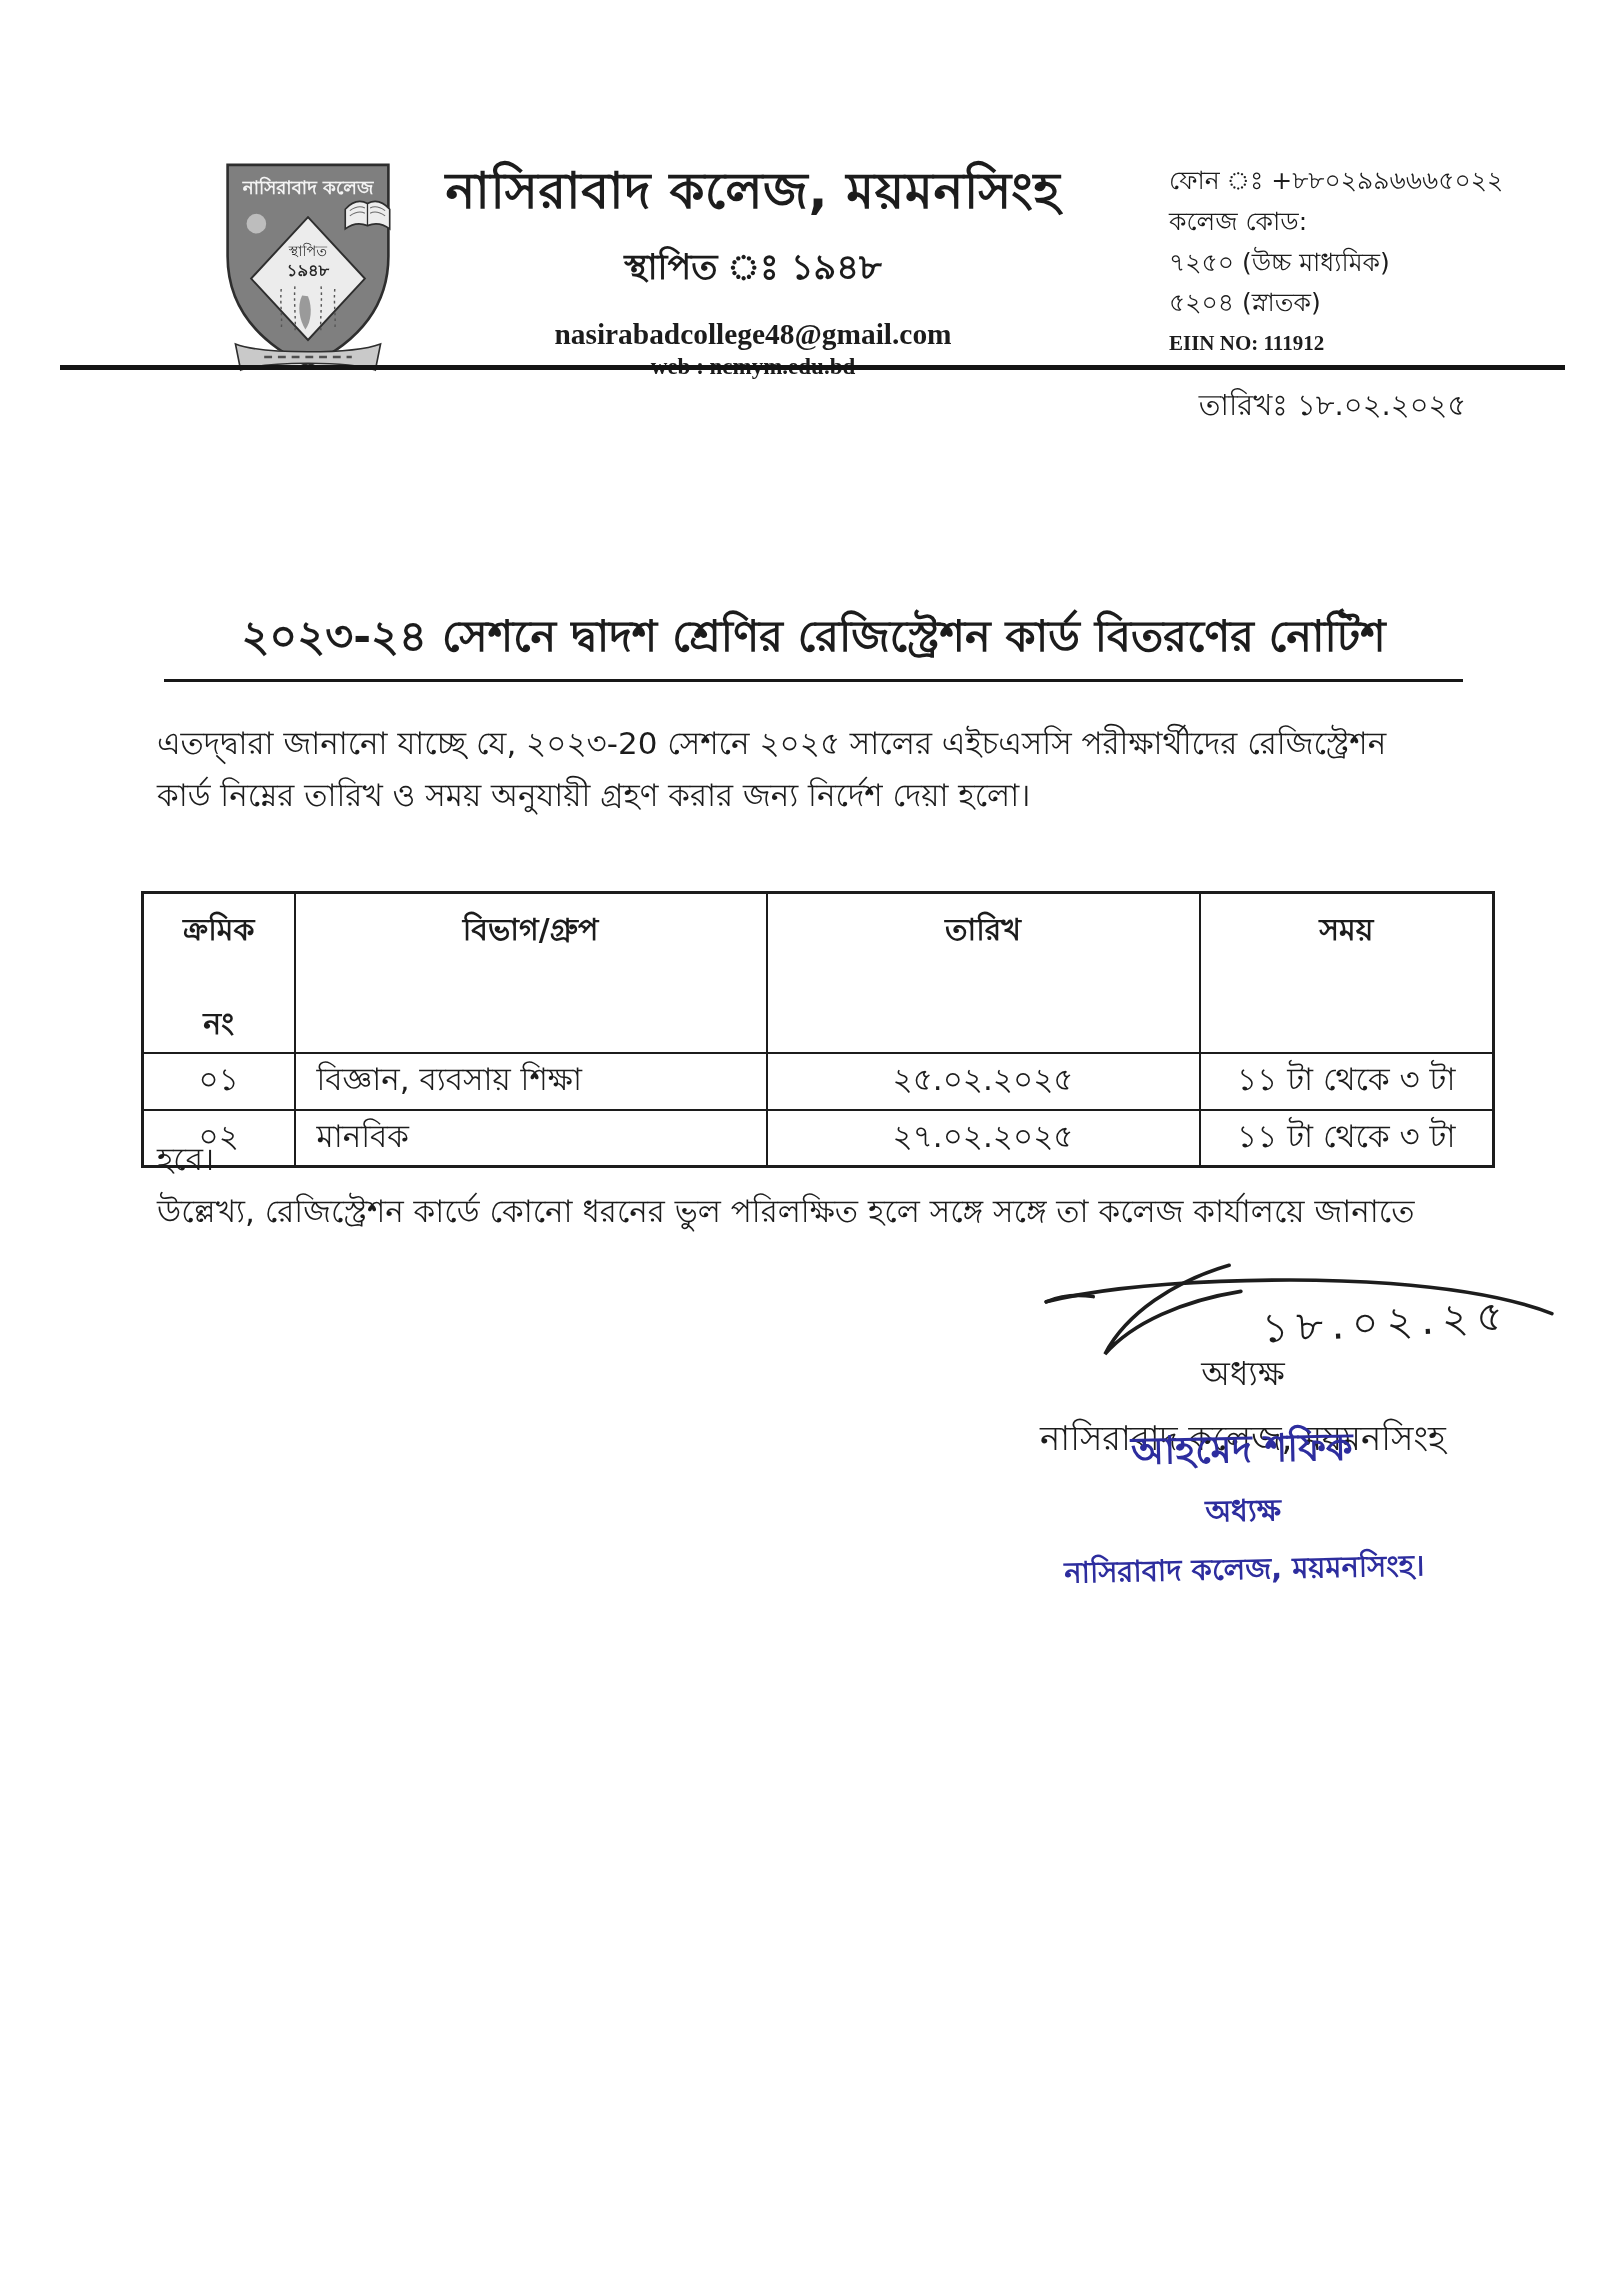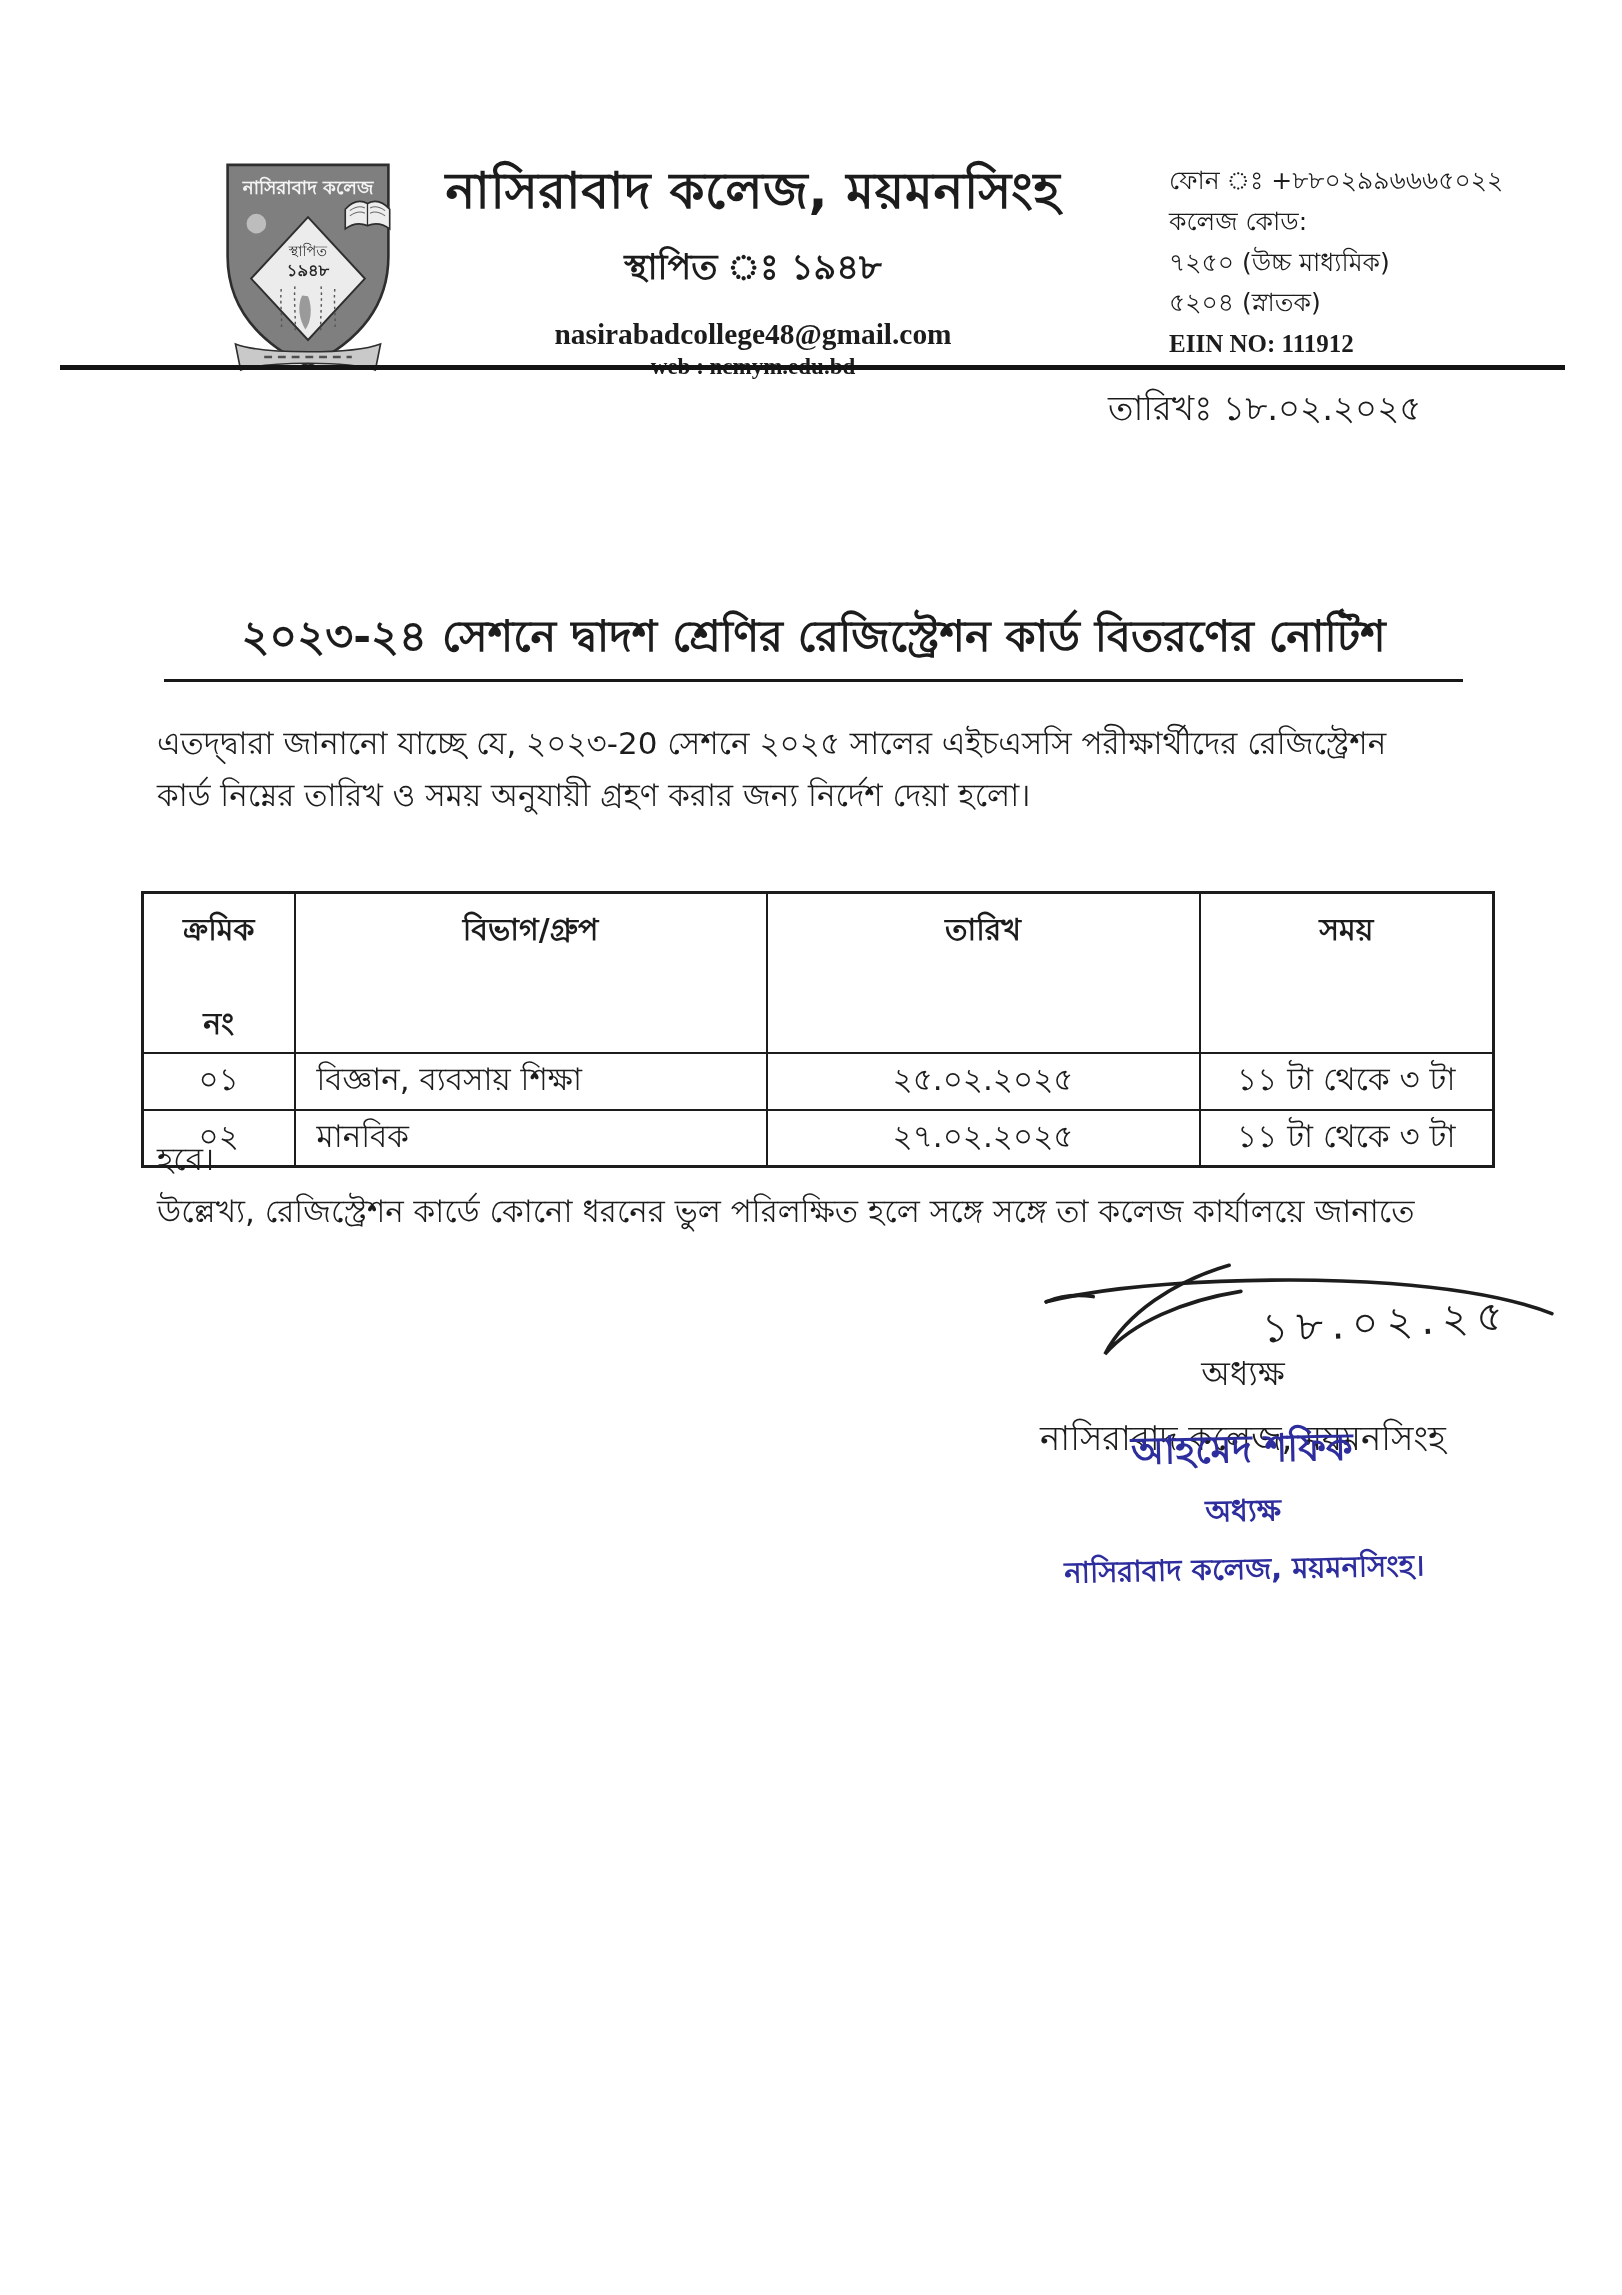--- a/index.html
+++ b/index.html
@@ -14,23 +14,23 @@
   }
   
   .logo{position:absolute;left:217px;top:157px;width:182px;height:217px;}
   .head-center{position:absolute;left:380px;top:160px;width:746px;text-align:center;}
   .college-name{font-size:50px;font-weight:bold;line-height:1.25;letter-spacing:0.7px;}
   .established{font-size:35px;font-weight:bold;margin-top:17px;}
   .email{font-family:"Liberation Serif","DejaVu Serif",serif;font-weight:bold;font-size:29.4px;margin-top:19.6px;}
   .web{font-family:"Liberation Serif","DejaVu Serif",serif;font-weight:bold;font-size:23px;margin-top:3px;}
   .contact{position:absolute;left:1169px;top:166px;font-size:25px;line-height:29px;}
   .contact > div{margin-bottom:11.8px;white-space:nowrap;}
-  .eiin{font-family:"Liberation Serif","DejaVu Serif",serif;font-weight:bold;font-size:25px;}
+  .eiin{font-family:"Liberation Serif","DejaVu Serif",serif;font-weight:bold;font-size:21px;}
   .rule{position:absolute;left:60px;top:365px;width:1505px;height:4.6px;background:#141414;}
-  .date-line{position:absolute;left:1108px;top:382px;width:353px;text-align:left;font-size:34px;white-space:nowrap;}
+  .date-line{position:absolute;left:1156px;top:382px;width:353px;text-align:center;font-size:29px;white-space:nowrap;}
   
   .notice-title{
     position:absolute;left:164px;top:610px;width:1299px;
     text-align:center;font-size:43px;font-weight:bold;
     padding-bottom:15.7px;border-bottom:3.3px solid #181818;line-height:1.25;
   }
   
   .body-para{position:absolute;left:157px;top:717px;width:1335px;font-size:31px;line-height:52px;}
   .footnote{position:absolute;left:157px;top:1133px;width:1348px;font-size:31px;line-height:52px;}
   

